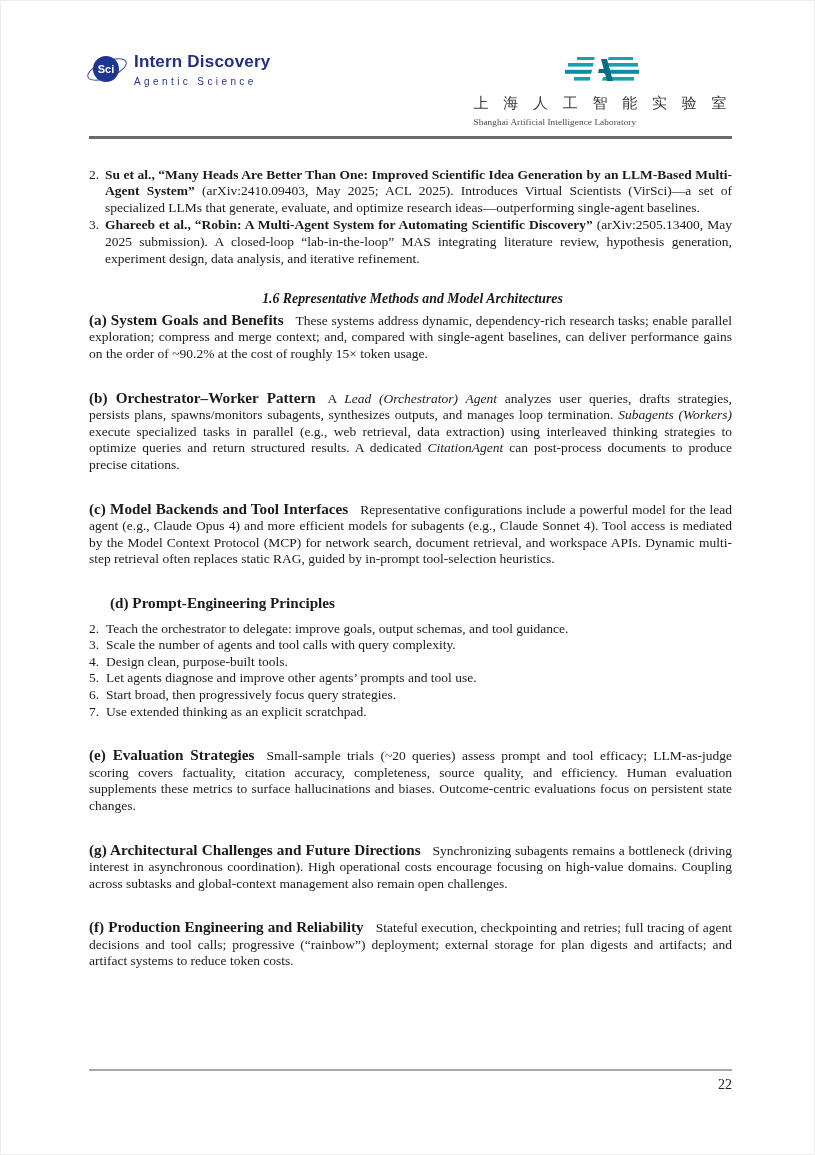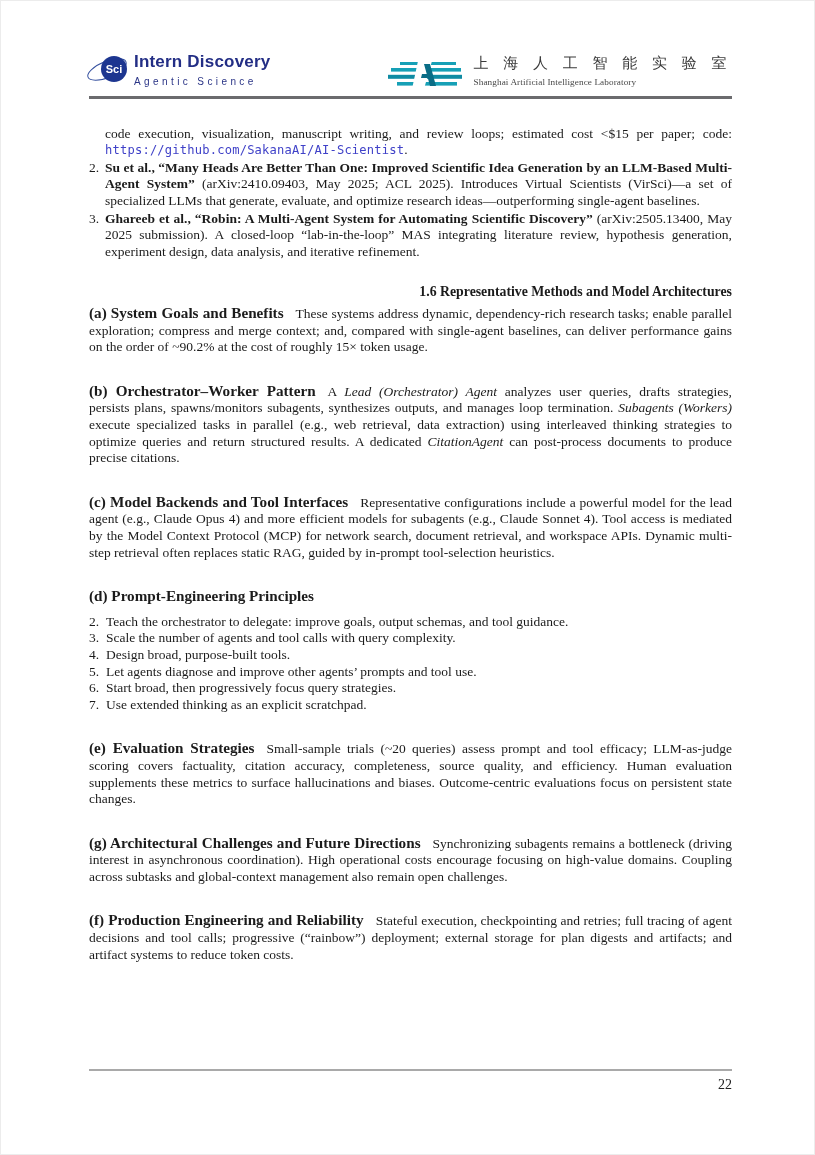--- a/index.html
+++ b/index.html
@@ -23,33 +23,33 @@
     padding: 50px 82px 0 88px;
   }
   .brand { display: flex; align-items: flex-start; gap: 9px; }
   .orbit-badge { position: relative; width: 36px; height: 36px; flex: none; }
   .orbit-badge .core {
     position: absolute; left: 4px; top: 5px;
     width: 26px; height: 26px; border-radius: 50%;
     background: #1d3690; color: #fff;
     display: flex; align-items: center; justify-content: center;
     font-family: "Liberation Sans", sans-serif;
-    font-size: 11px; font-weight: 700; margin-left: 8px;
+    font-size: 11px; font-weight: 700;
   }
   .orbit-badge .ring {
     position: absolute; left: -3px; top: 10px;
     width: 40px; height: 15px;
     border: 1.5px solid #35509f; border-radius: 50%;
     transform: rotate(-22deg);
   }
   .brand-text { padding-top: 3px; font-family: "Liberation Sans", sans-serif; }
   .brand-name { font-size: 17px; font-weight: 700; color: #232e85; letter-spacing: 0.2px; }
   .brand-tag  { font-size: 10px; font-weight: 500; color: #2a3486; letter-spacing: 3.4px; margin-top: 3px; }
 
-  .lab { display: flex; align-items: flex-end; gap: 10px; padding-top: 4px; }
+  .lab { display: flex; align-items: center; gap: 10px; padding-top: 4px; flex-direction: column; }
   .lab-mark { flex: none; display: block; }
   .lab-cn {
     font-size: 15px; letter-spacing: 5.5px; color: #3a3a3a; white-space: nowrap;
     font-family: "Liberation Serif", serif;
   }
   .lab-en { font-size: 9.2px; color: #474747; margin-top: 2px; letter-spacing: 0.1px; }
 
   .header-rule { height: 2.5px; background: #6b6b6e; margin: 6px 82px 0 88px; }
 
   
@@ -58,29 +58,29 @@
   .ref-cont { padding-left: 16px; }
   .ref-item { padding-left: 16px; text-indent: -16px; margin-top: 1px; }
   .ref-num  { display: inline-block; width: 16px; text-indent: 0; }
   .ref-bold { font-weight: 700; }
   .mono-link {
     font-family: "DejaVu Sans Mono", "Liberation Mono", monospace;
     font-size: 12.1px; color: #3f41c8; text-decoration: none; letter-spacing: 0.2px;
     cursor: pointer;
   }
 
-  .sec-head { font-size: 13.8px; font-weight: 700; margin: 24px 0 0 4px; text-align: right; }
+  .sec-head { font-size: 13.8px; font-weight: 700; margin: 24px 0 0 4px; text-align: center; font-style: italic; }
 
   .para { margin-top: 27px; }
   #paragraphs .para:first-child { margin-top: 4px; }
   .para-head {
     font-weight: 700; font-size: 15.2px; line-height: 16.6px;
     padding-right: 12px;
   }
-  .para-head.block { display: block; padding-right: 0; }
+  .para-head.block { display: block; padding-right: 0; margin-left: 21px; }
   .it { font-style: italic; }
 
   .num-list { margin-top: 9px; }
   .num-item { padding-left: 17px; text-indent: -17px; }
   .num-item .num { display: inline-block; width: 17px; text-indent: 0; }
 
   
   .footer { position: absolute; left: 88px; right: 82px; top: 1068px; }
   .footer-rule { height: 2px; background: #a9a9a9; }
   .page-num { text-align: right; font-size: 14px; color: #222; margin-top: 6px; }
@@ -116,39 +116,38 @@
         <div class="lab-cn">上 海 人 工 智 能 实 验 室</div>
         <div class="lab-en">Shanghai Artificial Intelligence Laboratory</div>
       </div>
     </div>
   </div>
 
   <div class="header-rule"></div>
 
   <div class="content">
 
-    <div class="ref-cont"><span>code execution, visualization, manuscript writing, and review loops; estimated cost &lt;$15 per paper; code: </span><a class="mono-link">https://github.com/SakanaAI/AI-Scientist</a><span>.</span></div>
 
     <div id="ref-items">
         <div class="ref-item"><span class="ref-num">2.</span><span class="ref-bold">Su et al., “Many Heads Are Better Than One: Improved Scientific Idea Generation by an LLM-Based Multi-Agent System”</span><span> (arXiv:2410.09403, May 2025; ACL 2025). Introduces Virtual Scientists (VirSci)—a set of specialized LLMs that generate, evaluate, and optimize research ideas—outperforming single-agent baselines.</span></div>
         <div class="ref-item"><span class="ref-num">3.</span><span class="ref-bold">Ghareeb et al., “Robin: A Multi-Agent System for Automating Scientific Discovery”</span><span> (arXiv:2505.13400, May 2025 submission). A closed-loop “lab-in-the-loop” MAS integrating literature review, hypothesis generation, experiment design, data analysis, and iterative refinement.</span></div>
       </div>
 
     <div class="sec-head">1.6 Representative Methods and Model Architectures</div>
 
     <div id="paragraphs">
         <div class="para"><span class="para-head">(a) System Goals and Benefits</span><span>These systems address dynamic, dependency-rich research tasks; enable parallel exploration; compress and merge context; and, compared with single-agent baselines, can deliver performance gains on the order of ~90.2% at the cost of roughly 15× token usage.</span></div>
         <div class="para"><span class="para-head">(b) Orchestrator–Worker Pattern</span><span>A </span><span class="it">Lead (Orchestrator) Agent</span><span> analyzes user queries, drafts strategies, persists plans, spawns/monitors subagents, synthesizes outputs, and manages loop termination. </span><span class="it">Subagents (Workers)</span><span> execute specialized tasks in parallel (e.g., web retrieval, data extraction) using interleaved thinking strategies to optimize queries and return structured results. A dedicated </span><span class="it">CitationAgent</span><span> can post-process documents to produce precise citations.</span></div>
         <div class="para"><span class="para-head">(c) Model Backends and Tool Interfaces</span><span>Representative configurations include a powerful model for the lead agent (e.g., Claude Opus 4) and more efficient models for subagents (e.g., Claude Sonnet 4). Tool access is mediated by the Model Context Protocol (MCP) for network search, document retrieval, and workspace APIs. Dynamic multi-step retrieval often replaces static RAG, guided by in-prompt tool-selection heuristics.</span></div>
         <div class="para">
           <span class="para-head block">(d) Prompt-Engineering Principles</span>
           <div class="num-list">
             <div class="num-item"><span class="num">2.</span><span>Teach the orchestrator to delegate: improve goals, output schemas, and tool guidance.</span></div>
             <div class="num-item"><span class="num">3.</span><span>Scale the number of agents and tool calls with query complexity.</span></div>
-            <div class="num-item"><span class="num">4.</span><span>Design broad, purpose-built tools.</span></div>
+            <div class="num-item"><span class="num">4.</span><span>Design clean, purpose-built tools.</span></div>
             <div class="num-item"><span class="num">5.</span><span>Let agents diagnose and improve other agents’ prompts and tool use.</span></div>
             <div class="num-item"><span class="num">6.</span><span>Start broad, then progressively focus query strategies.</span></div>
             <div class="num-item"><span class="num">7.</span><span>Use extended thinking as an explicit scratchpad.</span></div>
           </div>
         </div>
         <div class="para"><span class="para-head">(e) Evaluation Strategies</span><span>Small-sample trials (~20 queries) assess prompt and tool efficacy; LLM-as-judge scoring covers factuality, citation accuracy, completeness, source quality, and efficiency. Human evaluation supplements these metrics to surface hallucinations and biases. Outcome-centric evaluations focus on persistent state changes.</span></div>
         <div class="para"><span class="para-head">(g) Architectural Challenges and Future Directions</span><span>Synchronizing subagents remains a bottleneck (driving interest in asynchronous coordination). High operational costs encourage focusing on high-value domains. Coupling across subtasks and global-context management also remain open challenges.</span></div>
         <div class="para"><span class="para-head">(f) Production Engineering and Reliability</span><span>Stateful execution, checkpointing and retries; full tracing of agent decisions and tool calls; progressive (“rainbow”) deployment; external storage for plan digests and artifacts; and artifact systems to reduce token costs.</span></div>
       </div>
 

